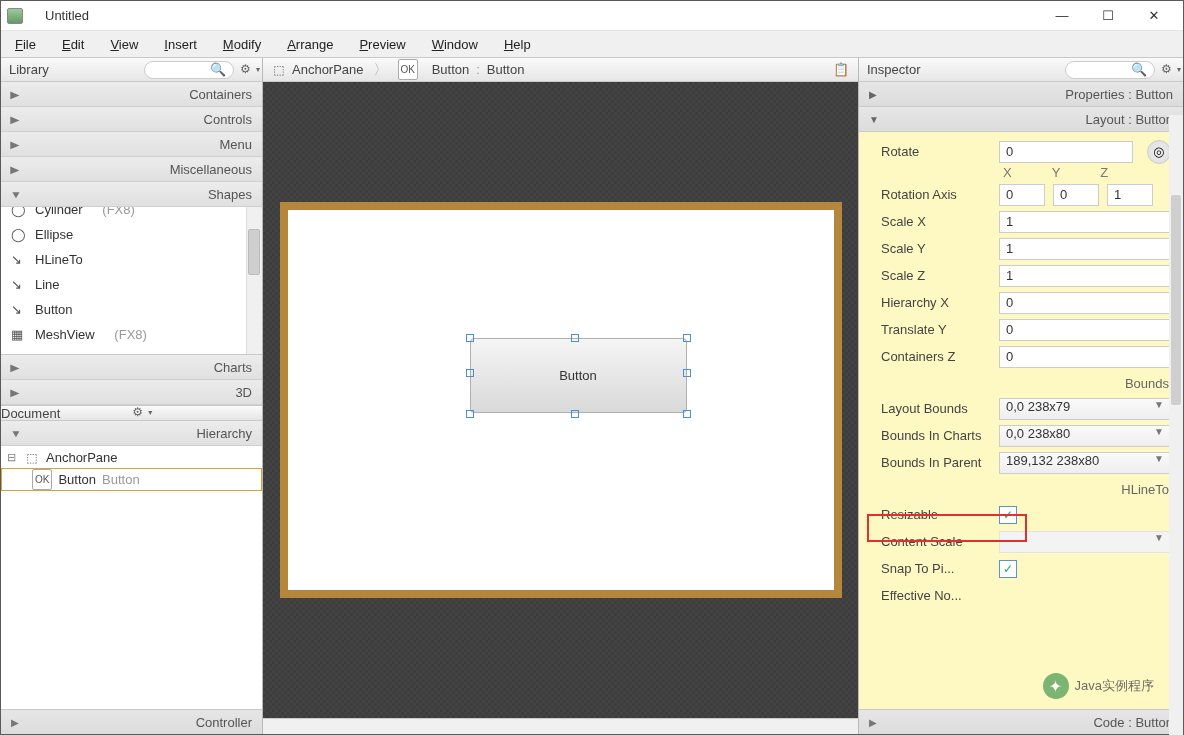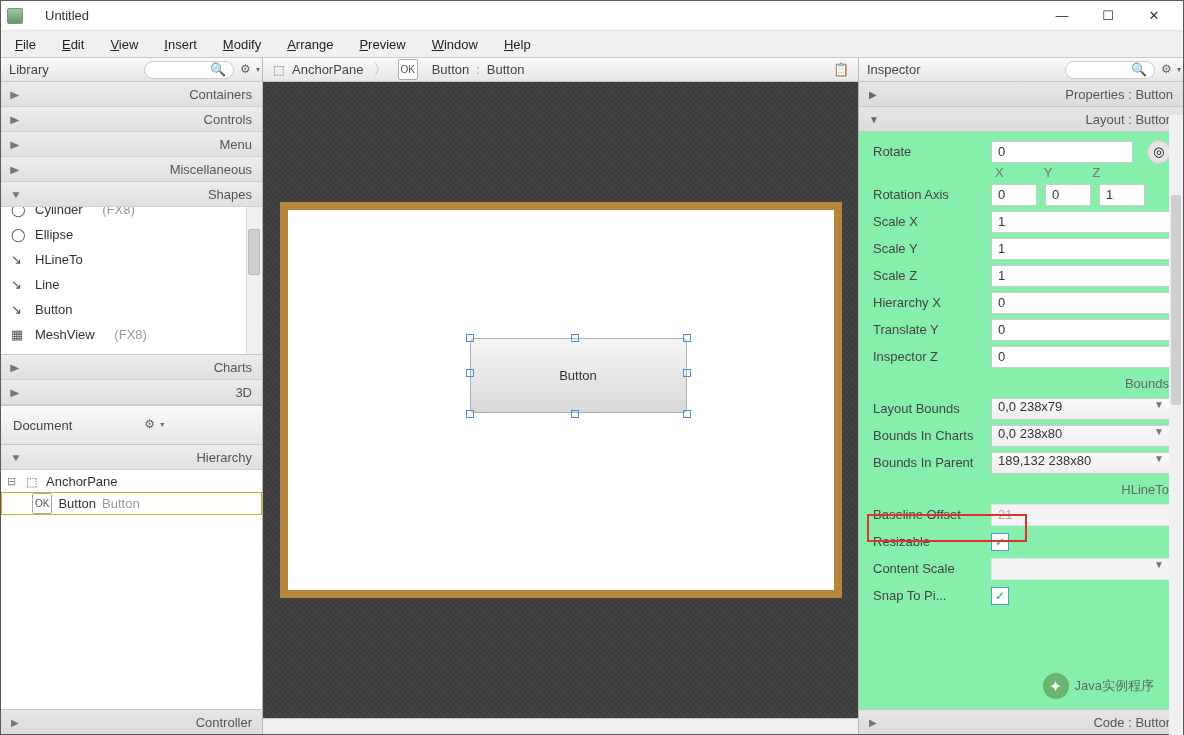--- a/index.html
+++ b/index.html
@@ -25,39 +25,39 @@
 .gear::after { content:"▾"; font-size:8px; color:#666; position:absolute; right:-6px; top:2px;}
 .section { height:25px; background:linear-gradient(#ececec,#e0e0e0); border-bottom:1px solid #cfcfcf; display:flex; align-items:center; padding:0 10px; color:#555;}
 .section .chev { margin-right:auto; color:#777; font-size:10px; transform: scaleX(1.2);}
 .section .label { color:#555; }
 .shapes-list { flex:0 0 auto; height:148px; overflow:hidden; background:#fff; border-bottom:1px solid #c9c9c9; position:relative;}
 .shapes-list .row { height:25px; display:flex; align-items:center; padding:0 10px; color:#333; gap:8px; }
 .shapes-list .row .ic { width:16px; display:inline-block; color:#555;}
 .shapes-list .scrollbar { position:absolute; right:0; top:0; width:16px; height:100%; background:#f0f0f0; border-left:1px solid #ddd;}
 .shapes-list .scroll-thumb { position:absolute; right:2px; top:22px; width:12px; height:46px; background:#cfcfcf; border-radius:2px; border:1px solid #bbb;}
 .muted { color:#999; }
-.doc-head { height:40px; background: linear-gradient(#fafafa,#e6e6e6); border-top:1px solid #c9c9c9; border-bottom:1px solid #c9c9c9; display:flex; align-items:center; padding:0 12px; color:#444; font-weight:500;gap:36px;}
+.doc-head { height:16px; background: linear-gradient(#fafafa,#e6e6e6); border-top:1px solid #c9c9c9; border-bottom:1px solid #c9c9c9; display:flex; align-items:center; padding:0 0; color:#444; font-weight:500;gap:36px;}
 .hierarchy { background:#fff; flex:1; overflow:auto; }
 .hierarchy .hrow { height:23px; display:flex; align-items:center; gap:6px; padding:0 6px; color:#333;}
 .hierarchy .hrow.sel { background:#fff; border:1px solid #d7a23b; margin:-1px 0;}
 .hierarchy .treeico { width:11px; color:#888; font-size:11px;}
 .glyph { font-size:12px; color:#555; display:inline-flex; width:16px; align-items:center; justify-content:center;}
 .ok-box { border:1px solid #aaa; border-radius:2px; font-size:10px; padding:4px 2px; color:#555; background:#fff;}
 .center-head { height:24px; background: linear-gradient(#fafafa,#e6e6e6); border-bottom:1px solid #c9c9c9; display:flex; align-items:center; padding:0 8px; gap:6px; color:#444;}
 .bc-item { display:flex; align-items:center; gap:5px; }
 .bc-sep { color:#aaa; padding:0 4px; font-size:14px;}
 .clip-icon { margin-left:auto; color:#888;}
 .canvas-wrap { flex:1; background: repeating-conic-gradient(#3d3d3d 0% 25%, #434343 0% 50%) 0 / 6px 6px; display:flex; align-items:center; justify-content:center; position:relative; overflow:hidden;}
 .artboard { width:562px; height:396px; background:#fff; border:8px solid #b5873d; position:relative; }
 .sel-button { position:absolute; left:182px; top:128px; width:217px; height:75px; background:linear-gradient(#f5f5f5,#d9d9d9); border:1px solid #b0b0b0; border-radius:4px; display:flex; align-items:center; justify-content:center; color:#333; font-size:14px;}
 .sel-handles div { position:absolute; width:8px; height:8px; border:1px solid #4a90d9;}
 .center-scroll { height:16px; background:#f0f0f0; border-top:1px solid #ccc;}
 .insp-section { height:25px; background:linear-gradient(#e6e6e6,#dcdcdc); border-bottom:1px solid #c9c9c9; display:flex; align-items:center; padding:0 10px; color:#555;}
 .insp-section .chev { margin-right:auto; color:#666; font-size:10px;}
-.insp-body { flex:1; overflow:auto; background:#86efac; padding:6px 0 0 0; position:relative;}
+.insp-body { flex:1; overflow:auto; background:#fef9c3; padding:6px 0 0 8px; position:relative;}
 .prop-row { display:flex; align-items:center; height:27px; padding:0 12px 0 14px; gap:8px;}
 .prop-row .pl { width:110px; color:#444; font-size:13px;}
 .num-in { flex:1; height:22px; border:1px solid #ccc; background:#fff; padding:0 6px; color:#333; min-width:0;}
 .num-in.small { width:46px; flex:none;}
 .circle-btn { width:24px; height:24px; border-radius:50%; border:1px solid #ccc; background:radial-gradient(#eee,#ddd); display:flex; align-items:center; justify-content:center; margin-left:6px;}
 .axis-labels { display:flex; padding-left:136px; gap:40px; color:#777; font-size:12px; height:16px;}
 .subhead { text-align:right; padding:6px 14px 4px 0; color:#666; font-size:13px;}
 .dd { flex:1; height:22px; border:1px solid #ccc; background:linear-gradient(#fafafa,#eee); display:flex; align-items:flex-start; justify-content:space-between; padding:0 6px; color:#333;}
 .dd .dchev{ color:#777; font-size:10px;}
 .highlight-box { position:absolute; left:8px; top:382px; width:160px; height:28px; border:2px solid #e03030; pointer-events:none;}
@@ -256,21 +256,21 @@
           </div>
         <div class="prop-row">
             <span class="pl">Hierarchy X</span>
             <input class="num-in" value="0" style="">
           </div>
         <div class="prop-row">
             <span class="pl">Translate Y</span>
             <input class="num-in" value="0" style="">
           </div>
         <div class="prop-row">
-            <span class="pl">Inspector Z</span>
+            <span class="pl">Containers Z</span>
             <input class="num-in" value="0" style="">
           </div>
 
         <div class="subhead">Bounds</div>
         <div class="prop-row">
             <span class="pl">Layout Bounds</span>
             <div class="dd">
               <span>0,0  238x79</span>
               <span class="dchev">▼</span>
             </div>
@@ -285,37 +285,36 @@
         <div class="prop-row">
             <span class="pl">Bounds In Parent</span>
             <div class="dd">
               <span>189,132  238x80</span>
               <span class="dchev">▼</span>
             </div>
           </div>
 
         <div class="subhead">HLineTo</div>
         <div class="prop-row">
-            <span class="pl">Baseline Offset</span>
-            <input class="num-in ro" readonly="" value="21" style="">
-          </div>
-        <div class="prop-row">
             <span class="pl">Resizable</span>
             <div class="chk">✓</div>
           </div>
         <div class="prop-row">
             <span class="pl">Content Scale</span>
             <div class="dd ro">
               <span></span>
               <span class="dchev">▼</span>
             </div>
           </div>
         <div class="prop-row">
             <span class="pl">Snap To Pi...</span>
             <div class="chk">✓</div>
+          </div>
+        <div class="prop-row">
+            <span class="pl">Effective No...</span>
           </div>
 
         <div class="highlight-box"></div>
       </div>
 
       <div class="footer-section"><span class="chev">▶</span><span>Code</span>&nbsp;:&nbsp;<span>Button</span></div>
 
       <div class="right-scroll">
           <div class="right-thumb"></div>
         </div>

